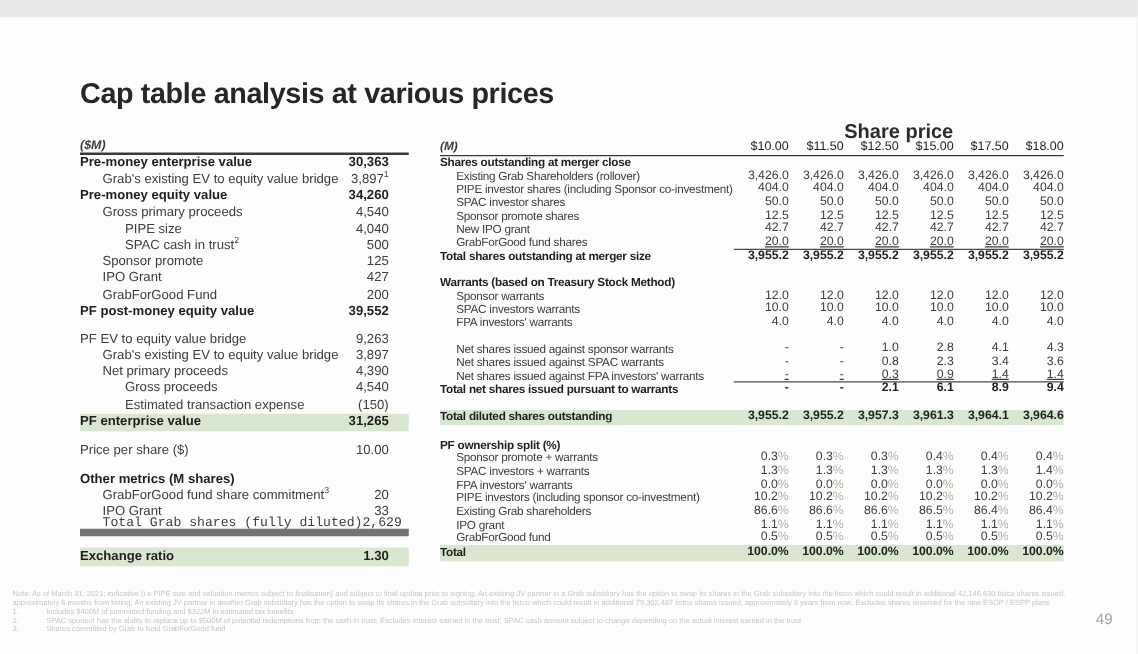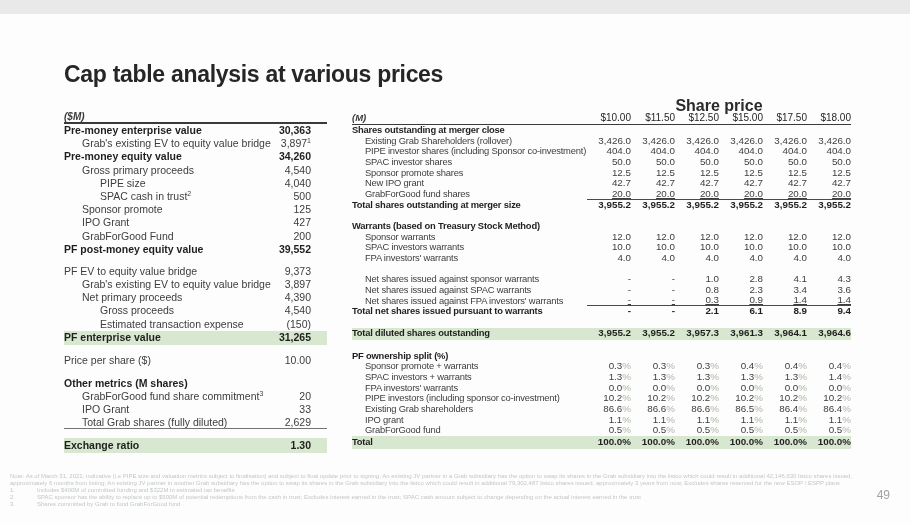--- a/index.html
+++ b/index.html
@@ -11,21 +11,21 @@
 
   
   .left-table { position:absolute; left:64px; top:97px; width:263px; }
   .lt-head { font-size:10px; font-style:italic; font-weight:700; color:#3b3b3b;
              height:13px; line-height:12px; border-bottom:2px solid var(--rule,#3a3a3a); }
   .lrow { display:flex; justify-content:space-between; align-items:center;
           height:13.2px; line-height:13.2px; font-size:10.5px; color:#3d3d3d; padding-right:16px; }
   .lrow.spacer { height:9px; }
   .lrow.bold { font-weight:700; color:#1f1f1f;gap:34px; }
   .lrow.hl { background:var(--hl,#d8e7cf); height:14.5px;align-items:center; }
-  .lrow.rule-below { border-bottom:1px solid #737373; }
+  .lrow.rule-below { border-bottom:6px solid #737373;font-family:Liberation Mono, monospace; }
   .lab { white-space:nowrap; }
   .lab.ind1 { padding-left:18px;text-align:right; }
   .lab.ind2 { padding-left:36px; }
   .val { text-align:right; white-space:nowrap; }
   sup { font-size:7px; line-height:0; }
 
   
   .right-table { position:absolute; left:352px; top:86px; width:499px; }
   .rt-grouphead { margin-left:235px; width:264px; text-align:center; font-size:16px;
                   font-weight:700; color:#2b2b2b; height:11px; line-height:11px; }
@@ -99,21 +99,21 @@
           <span class="lab ind1">GrabForGood Fund</span>
           <span class="val">200</span>
         </div>
         <div class="lrow bold">
           <span class="lab ind0">PF post-money equity value</span>
           <span class="val">39,552</span>
         </div>
         <div class="lrow spacer"></div>
         <div class="lrow">
           <span class="lab ind0">PF EV to equity value bridge</span>
-          <span class="val">9,373</span>
+          <span class="val">9,263</span>
         </div>
         <div class="lrow">
           <span class="lab ind1">Grab's existing EV to equity value bridge</span>
           <span class="val">3,897</span>
         </div>
         <div class="lrow">
           <span class="lab ind1">Net primary proceeds</span>
           <span class="val">4,390</span>
         </div>
         <div class="lrow">

